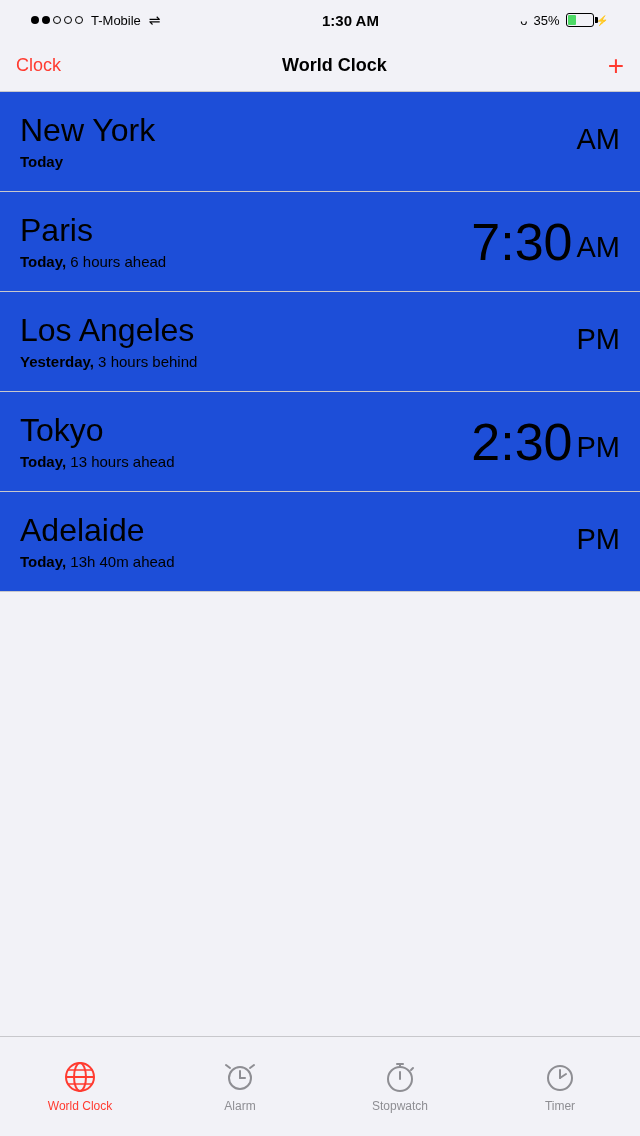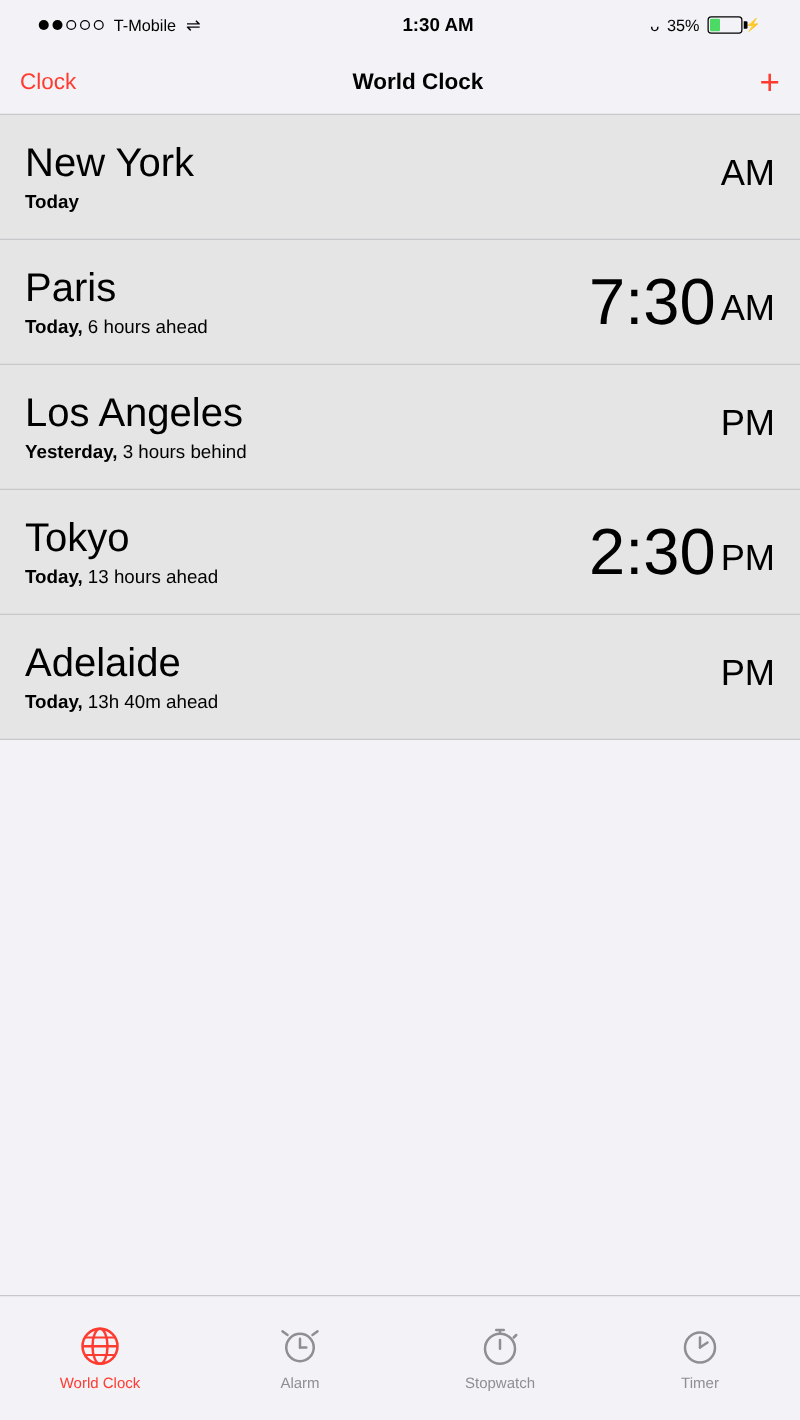--- a/index.html
+++ b/index.html
@@ -135,21 +135,21 @@
       flex: 1;
     }
 
     
     .clock-item {
       display: flex;
       justify-content: space-between;
       align-items: center;
       padding: 14px 20px 14px 20px;
       border-bottom: 1px solid #c8c8cc;
-      background: #e5e5e5;
+      background: #1d4ed8;
       min-height: 100px;
     }
     .clock-item:first-child {
       border-top: none;
     }
     .city-info {
       display: flex;
       flex-direction: column;
       justify-content: center;
     }

